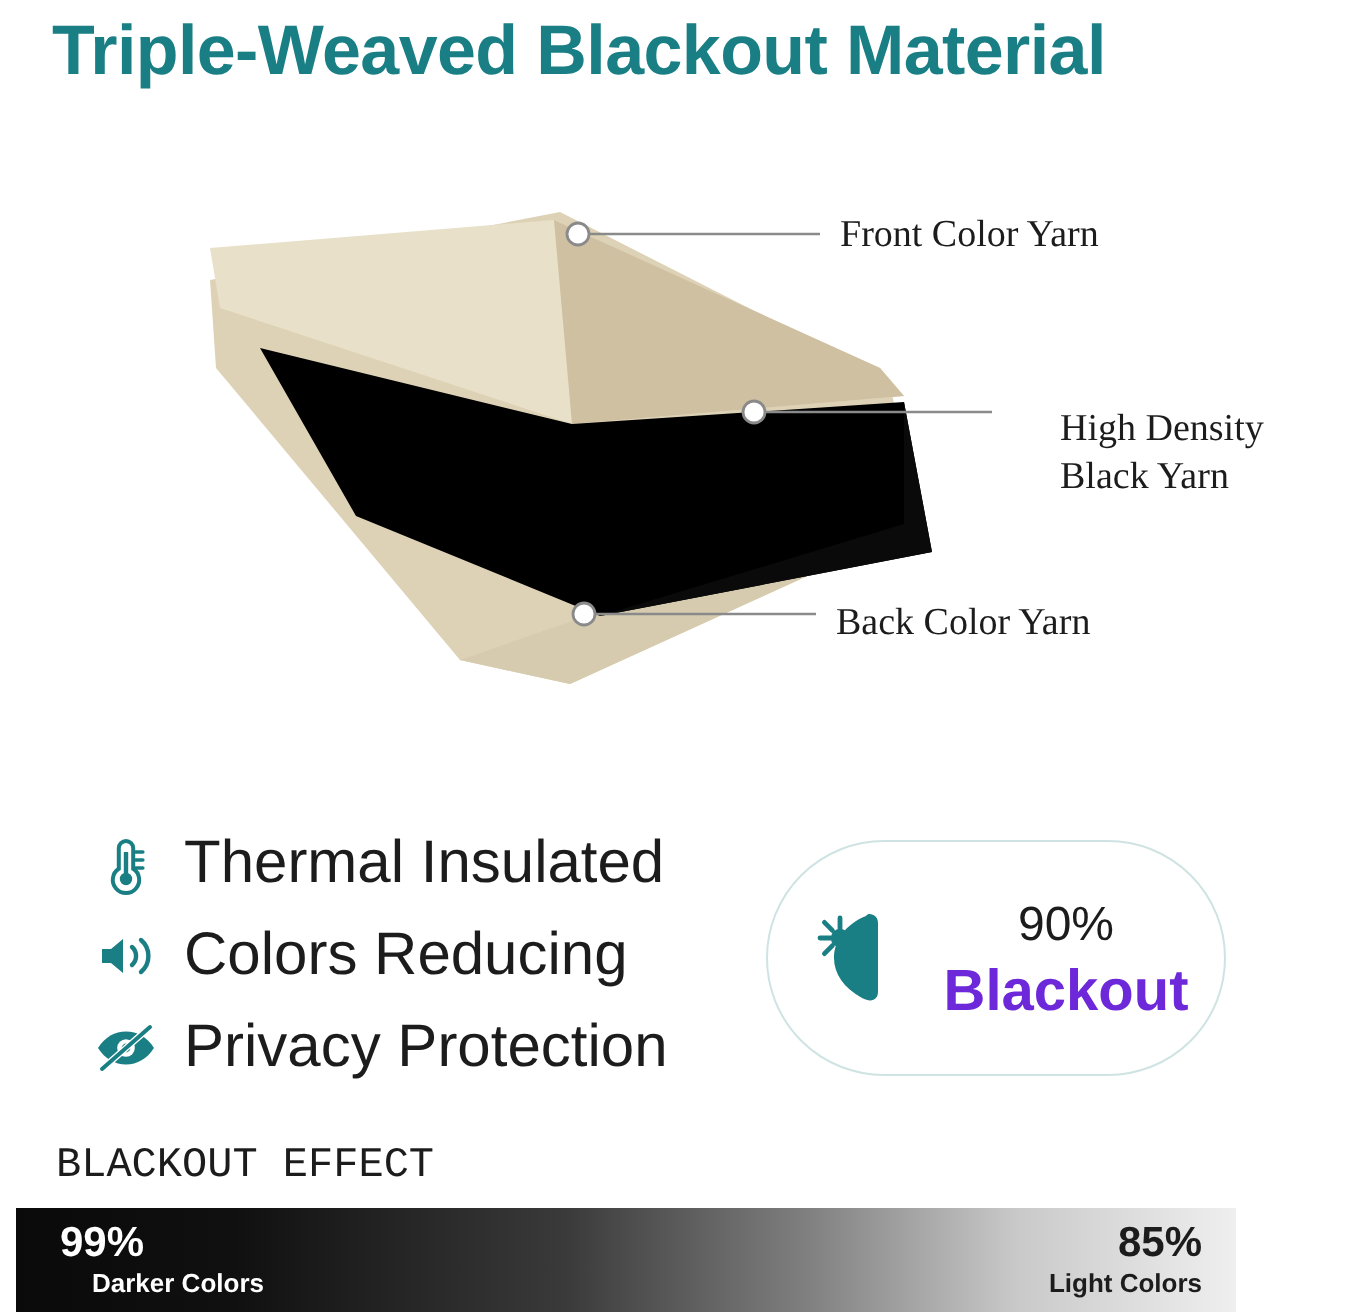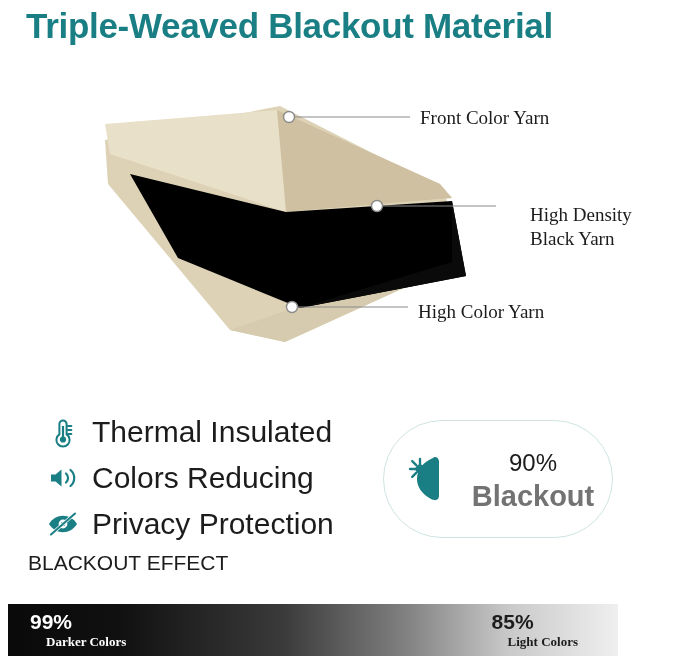--- a/index.html
+++ b/index.html
@@ -115,56 +115,56 @@
   #badge-pct {
     font-family: "Liberation Sans", sans-serif;
     font-size: 24px;
     color: #1c1c1c;
     line-height: 34px;
   }
   #badge-word {
     font-family: "Liberation Sans", sans-serif;
     font-weight: bold;
     font-size: 29px;
-    color: #737373;
+    color: #6d28d9;
     line-height: 32px;
   }
 
   
   #effect-title {
     position: absolute;
     left: 28px;
-    top: 551px;
-    font-family: Liberation Sans, sans-serif;
+    top: 572px;
+    font-family: Liberation Mono, monospace;
     font-size: 21px;
     color: #1c1c1c;
     white-space: nowrap;
   }
   #gradient-bar {
     position: absolute;
     left: 8px;
     top: 604px;
     width: 610px;
     height: 52px;
     background: linear-gradient(to right, #0a0a0a 0%, #101010 18%, #3a3a3a 45%, #808080 65%, #c9c9c9 82%, #efefef 100%);
   }
   .bar-block {
     position: absolute;
     text-align: left;
   }
   #bar-left { left: 22px; top: 6px; color: #ffffff; }
-  #bar-right { right: 40px; top: 6px; color: #1c1c1c; }
+  #bar-right { right: 17px; top: 6px; color: #1c1c1c; text-align: right; }
   .bar-pct {
     font-family: "Liberation Sans", sans-serif;
     font-weight: bold;
     font-size: 21px;
     line-height: 24px;
   }
   .bar-sub {
-    font-family: Liberation Serif, serif;
+    font-family: Liberation Sans, sans-serif;
     font-weight: bold;
     font-size: 13px;
     line-height: 16px;
     padding-left: 16px;
   }
 </style>
 </head>
 <body>
 
 <div id="title">Triple-Weaved Blackout Material</div>
@@ -195,21 +195,21 @@
       <circle cx="292" cy="245" r="5.5" fill="#ffffff" stroke="#8a8a8a" stroke-width="1.4"></circle>
       <line x1="298" y1="245" x2="408" y2="245" stroke="#8a8a8a" stroke-width="1.2"></line>
     </g>
   </svg>
 
   <div class="callout-label" id="label-front">Front  Color Yarn</div>
   <div class="callout-label" id="label-high">
     <div>High Density</div>
     <div>Black Yarn</div>
   </div>
-  <div class="callout-label" id="label-back">High Color Yarn</div>
+  <div class="callout-label" id="label-back">Back Color Yarn</div>
 </div>
 
 <div id="features">
 
   <div class="feature-row">
     <span class="feature-icon">
       <svg width="30" height="32" viewBox="0 0 30 32" xmlns="http://www.w3.org/2000/svg">
         <path d="M15 4.5a3.6 3.6 0 0 1 3.6 3.6v10.3a6.6 6.6 0 1 1-7.2 0V8.1A3.6 3.6 0 0 1 15 4.5z" fill="none" stroke="#1a7f84" stroke-width="2"></path>
         <circle cx="15" cy="23.5" r="3.1" fill="#1a7f84"></circle>
         <rect x="13.9" y="10" width="2.2" height="11" fill="#1a7f84"></rect>

